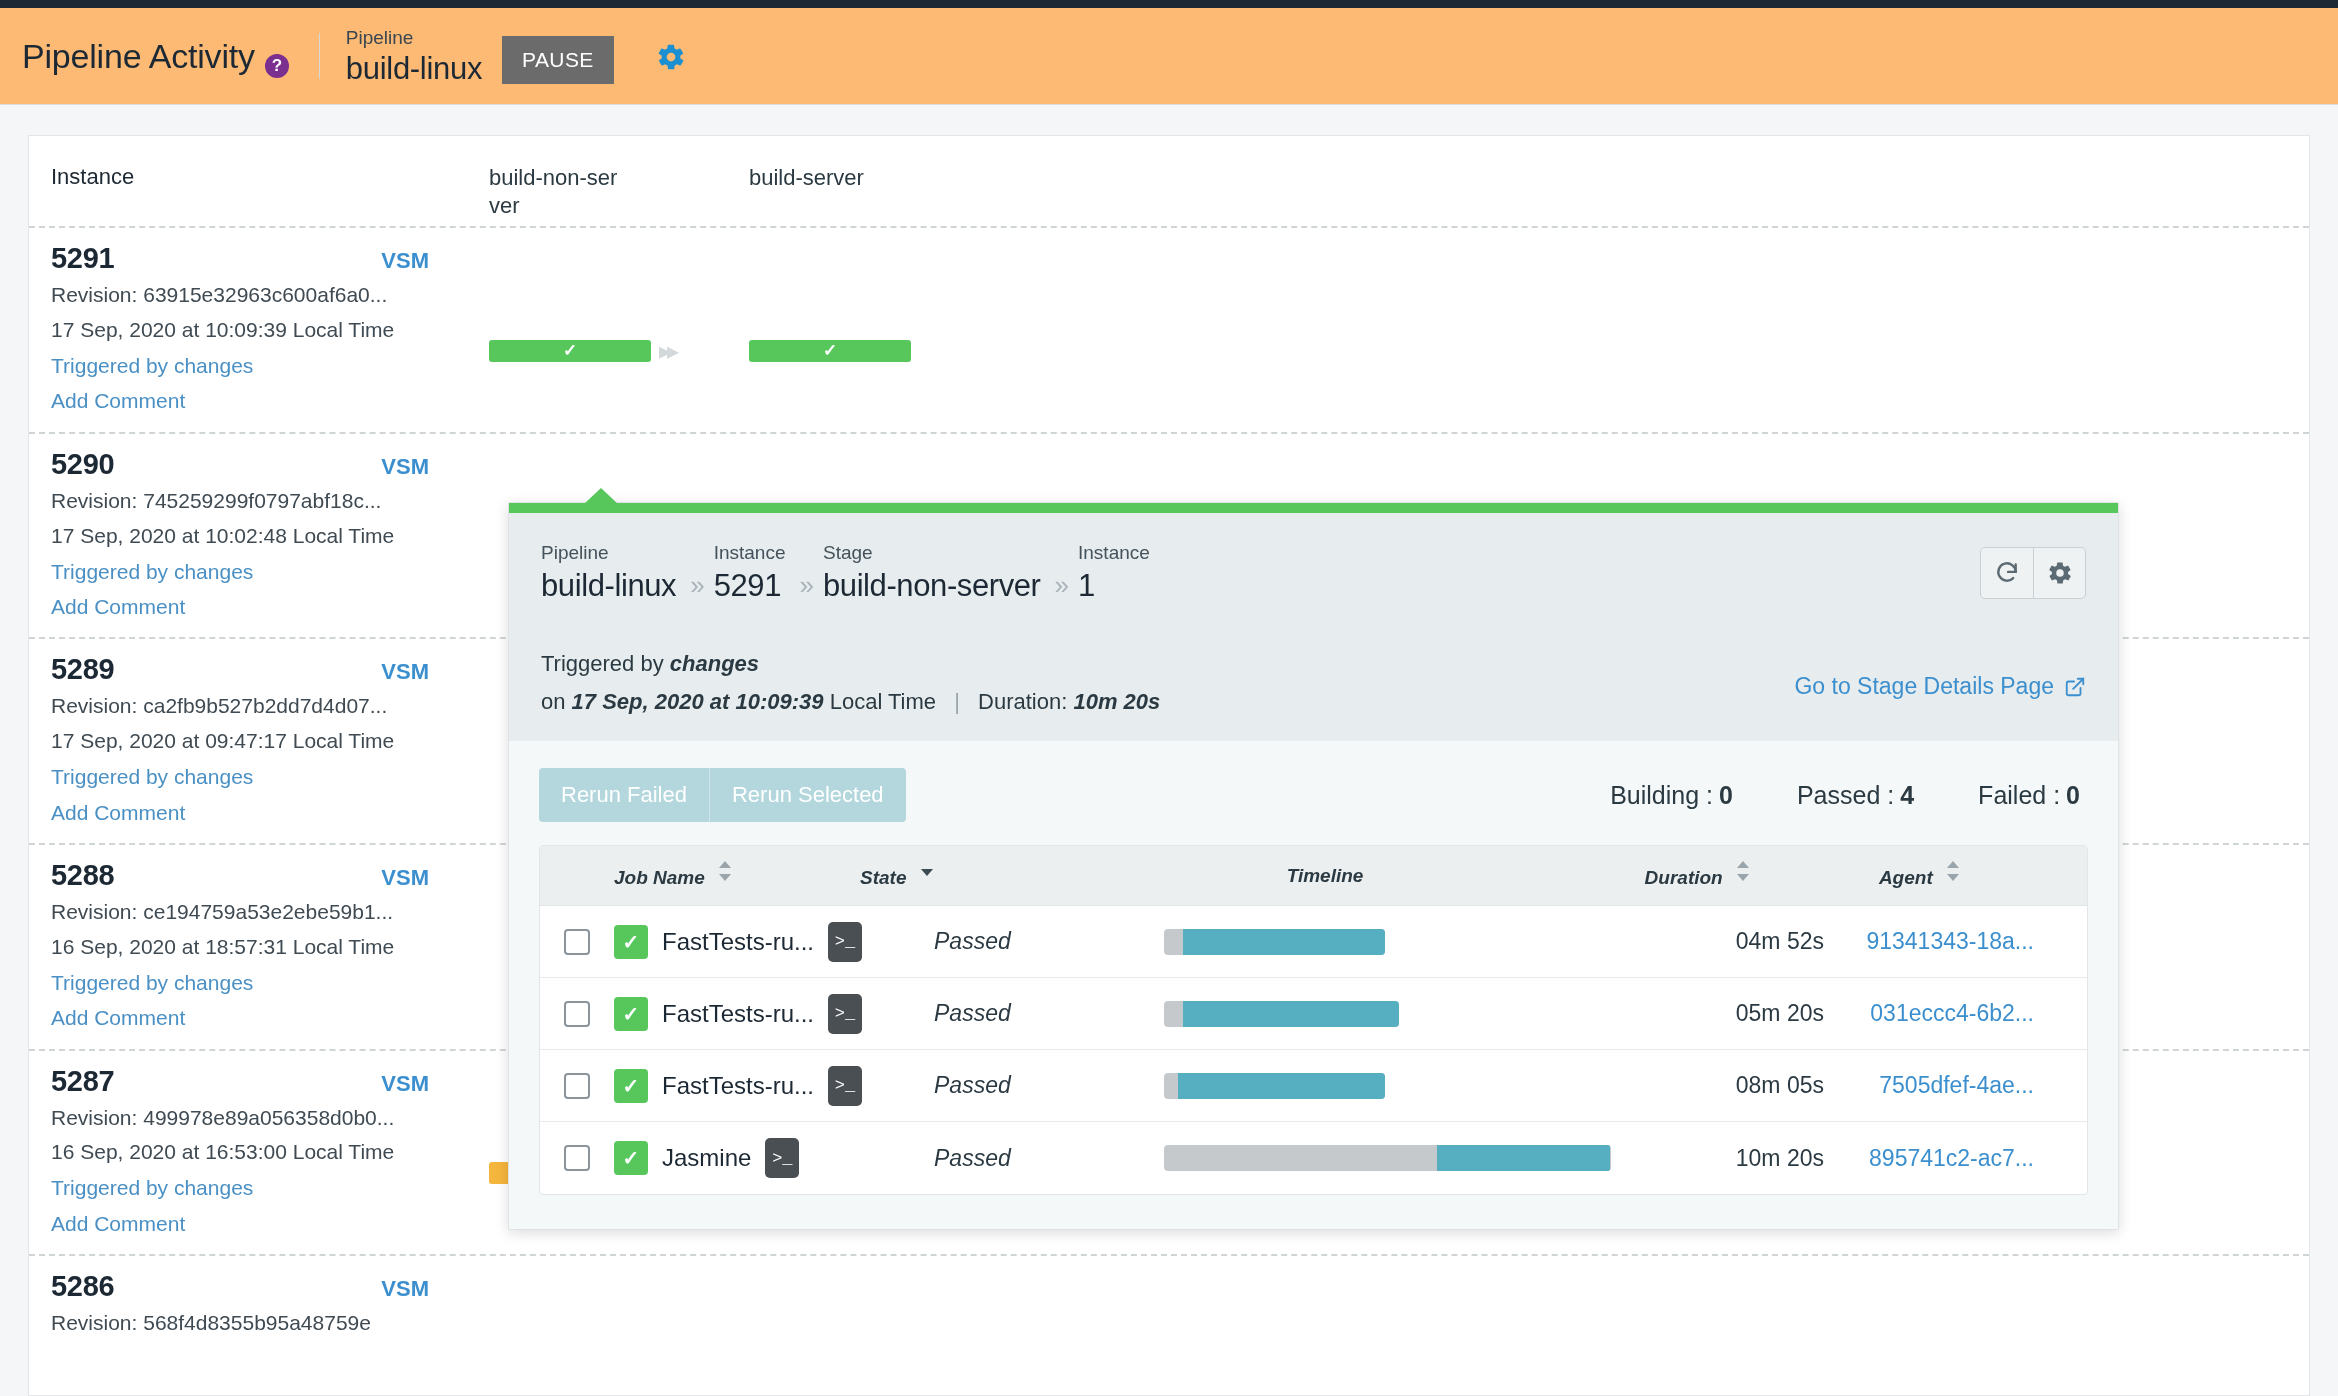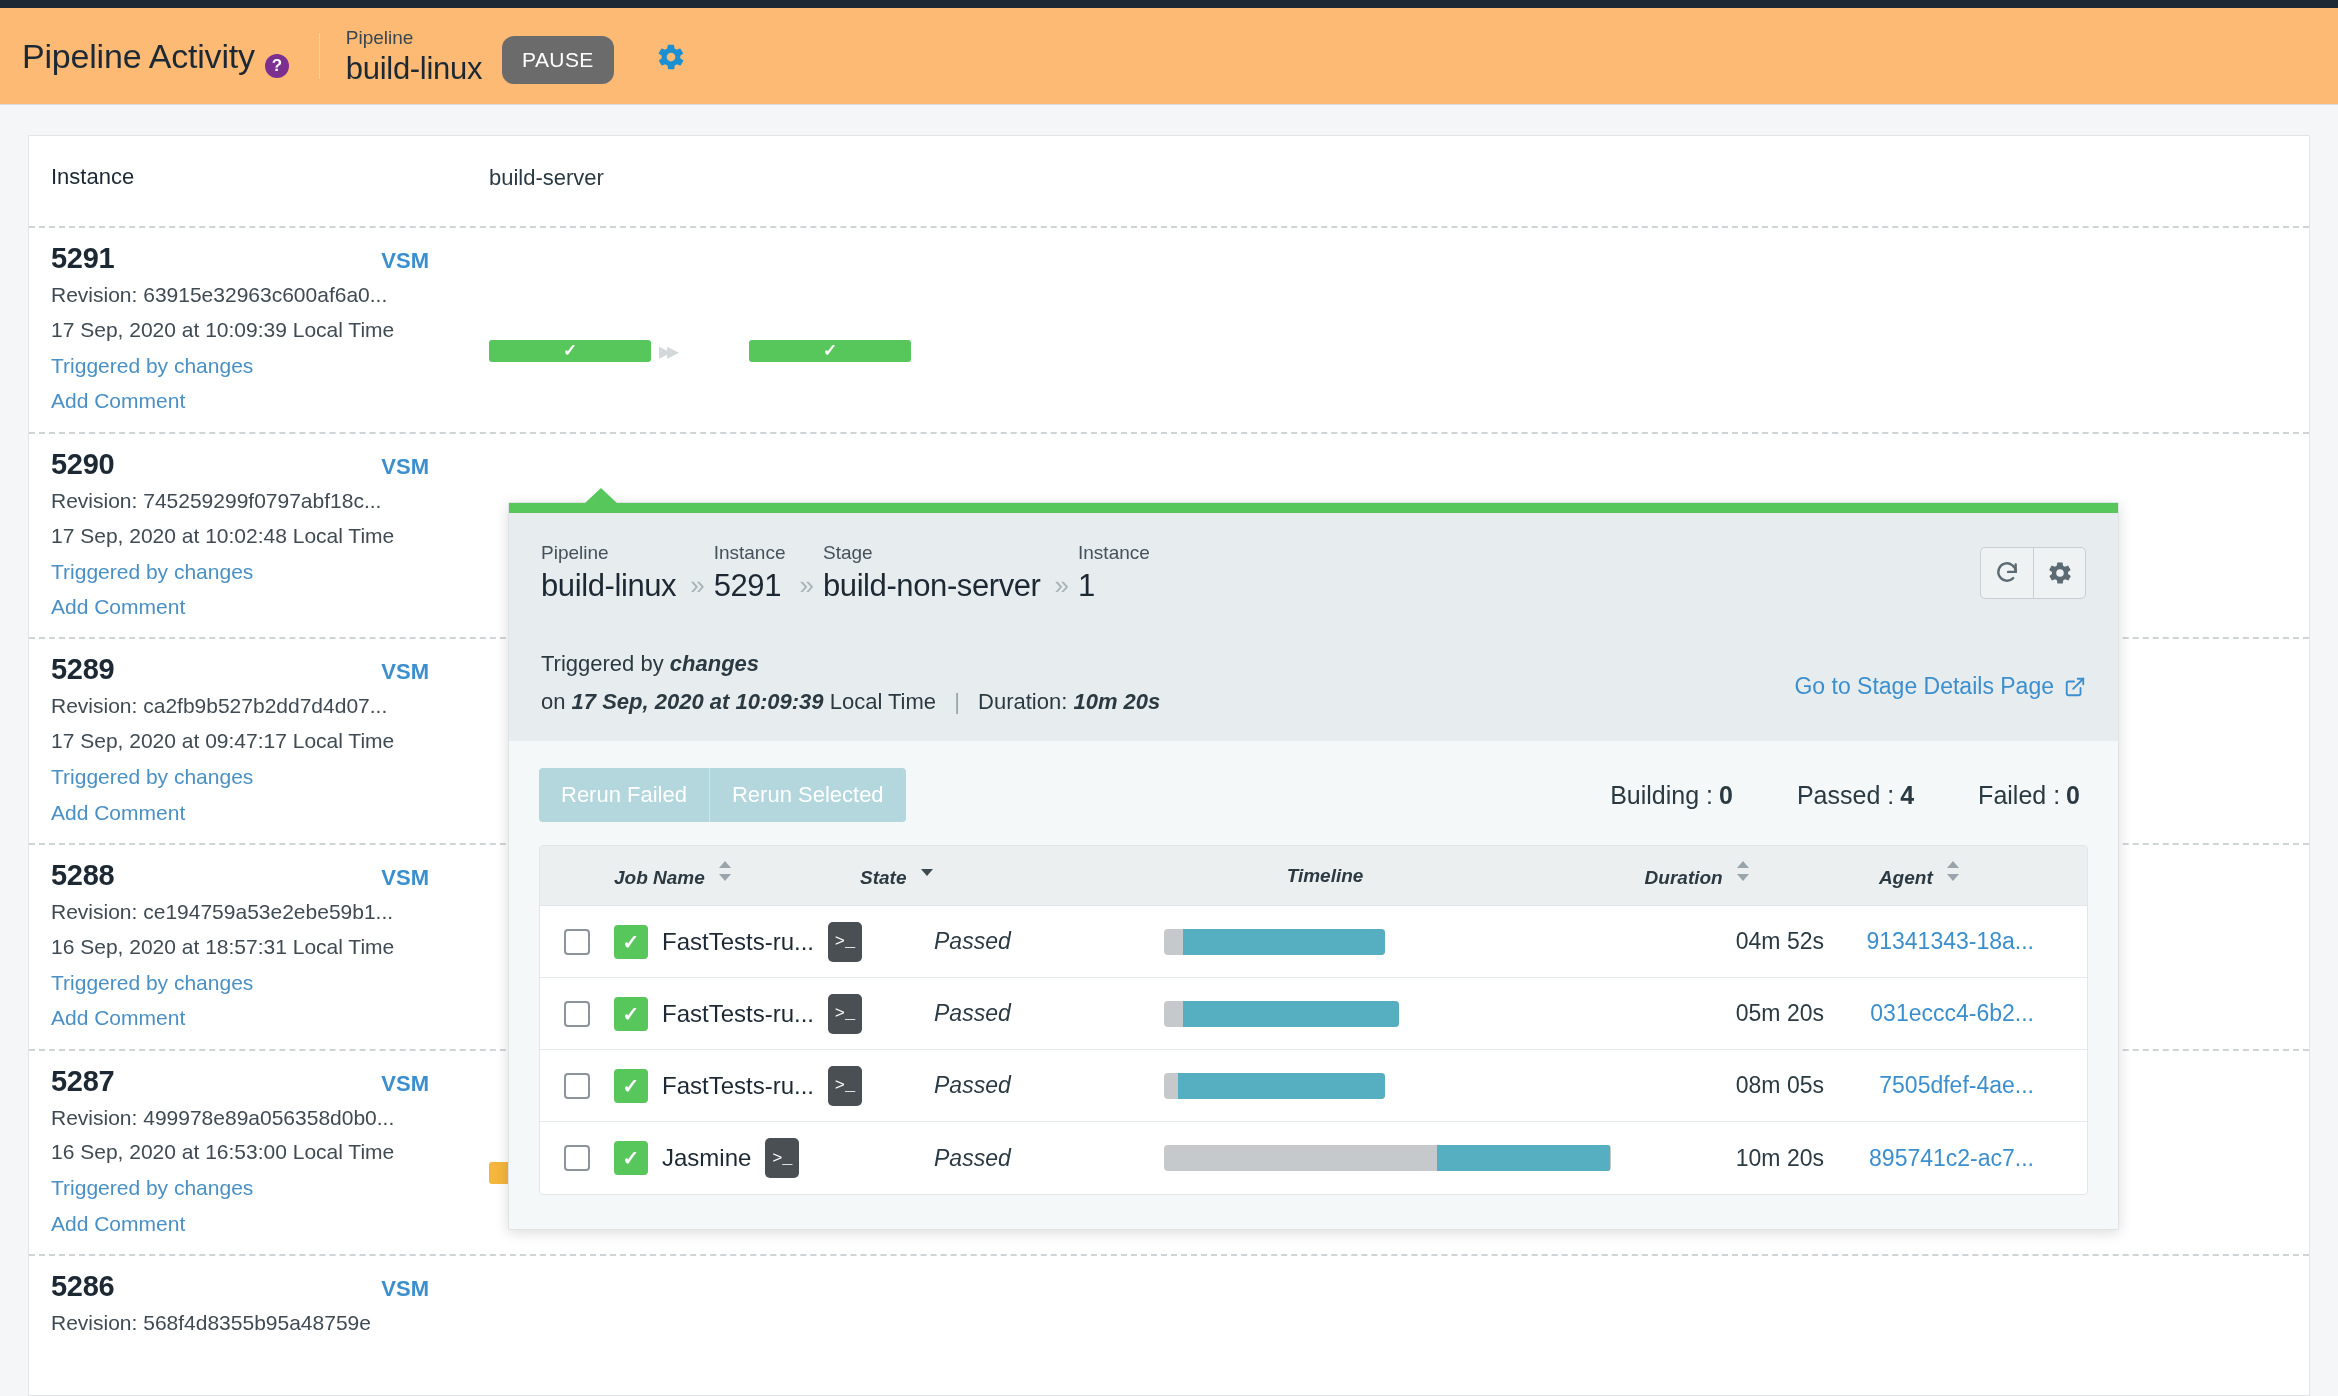--- a/index.html
+++ b/index.html
@@ -32,21 +32,21 @@
     display:inline-flex; align-items:center; justify-content:center;
     margin-left: 10px; position: relative; top: 3px;
   }
   .hdr-sep { width:1px; height:46px; background:#d5d9dc; margin: 0 26px 0 30px; }
   .pipe-block { display:flex; flex-direction:column; justify-content:center; }
   .pipe-label { font-size: 19px; color:#3a4750; line-height: 1.35; }
   .pipe-name { font-size: 31px; color:#1c2833; line-height: 1.2; letter-spacing:-0.3px;}
   .pause-btn {
     margin-left: 20px; margin-top: 8px;
     background: #6b6b6b; color:#fff;
-    border: none; border-radius: 12px;
+    border: none; border-radius: 0;
     font-size: 21px; letter-spacing: .4px;
     padding: 12px 20px; cursor: pointer;
     font-family: "Liberation Sans", sans-serif;
   }
   .hdr-gear { margin-left: 42px; margin-top: 6px; cursor:pointer; }
 
   
   .body-wrap {
     position: relative;
     padding: 30px 28px 0 28px;
@@ -227,20 +227,21 @@
       <path d="M19.4 13a7.6 7.6 0 0 0 0-2l2.1-1.6a.5.5 0 0 0 .1-.6l-2-3.4a.5.5 0 0 0-.6-.2l-2.5 1a7.3 7.3 0 0 0-1.7-1l-.4-2.6a.5.5 0 0 0-.5-.4h-4a.5.5 0 0 0-.5.4l-.4 2.6c-.6.2-1.2.6-1.7 1l-2.5-1a.5.5 0 0 0-.6.2l-2 3.4a.5.5 0 0 0 .1.6L4.6 11a7.6 7.6 0 0 0 0 2l-2.1 1.6a.5.5 0 0 0-.1.6l2 3.4c.1.2.4.3.6.2l2.5-1c.5.4 1.1.8 1.7 1l.4 2.6c0 .3.2.4.5.4h4c.3 0 .5-.1.5-.4l.4-2.6c.6-.2 1.2-.6 1.7-1l2.5 1c.2.1.5 0 .6-.2l2-3.4a.5.5 0 0 0-.1-.6L19.4 13zM12 15.5A3.5 3.5 0 1 1 15.5 12 3.5 3.5 0 0 1 12 15.5z"></path>
     </svg>
   </span>
 </div>
 
 <div class="body-wrap">
   <div class="panel">
 
     <div class="grid-head">
       <div class="col-instance">Instance</div>
+      <div class="col-stage first">build-non-ser<br>ver</div>
       <div class="col-stage">build-server</div>
     </div>
     <div class="dashed-sep"></div>
 
     <div class="rows">
 
       <div class="inst-row">
         <div class="inst-cell">
           <div class="inst-top">
             <span class="inst-id">5291</span>

